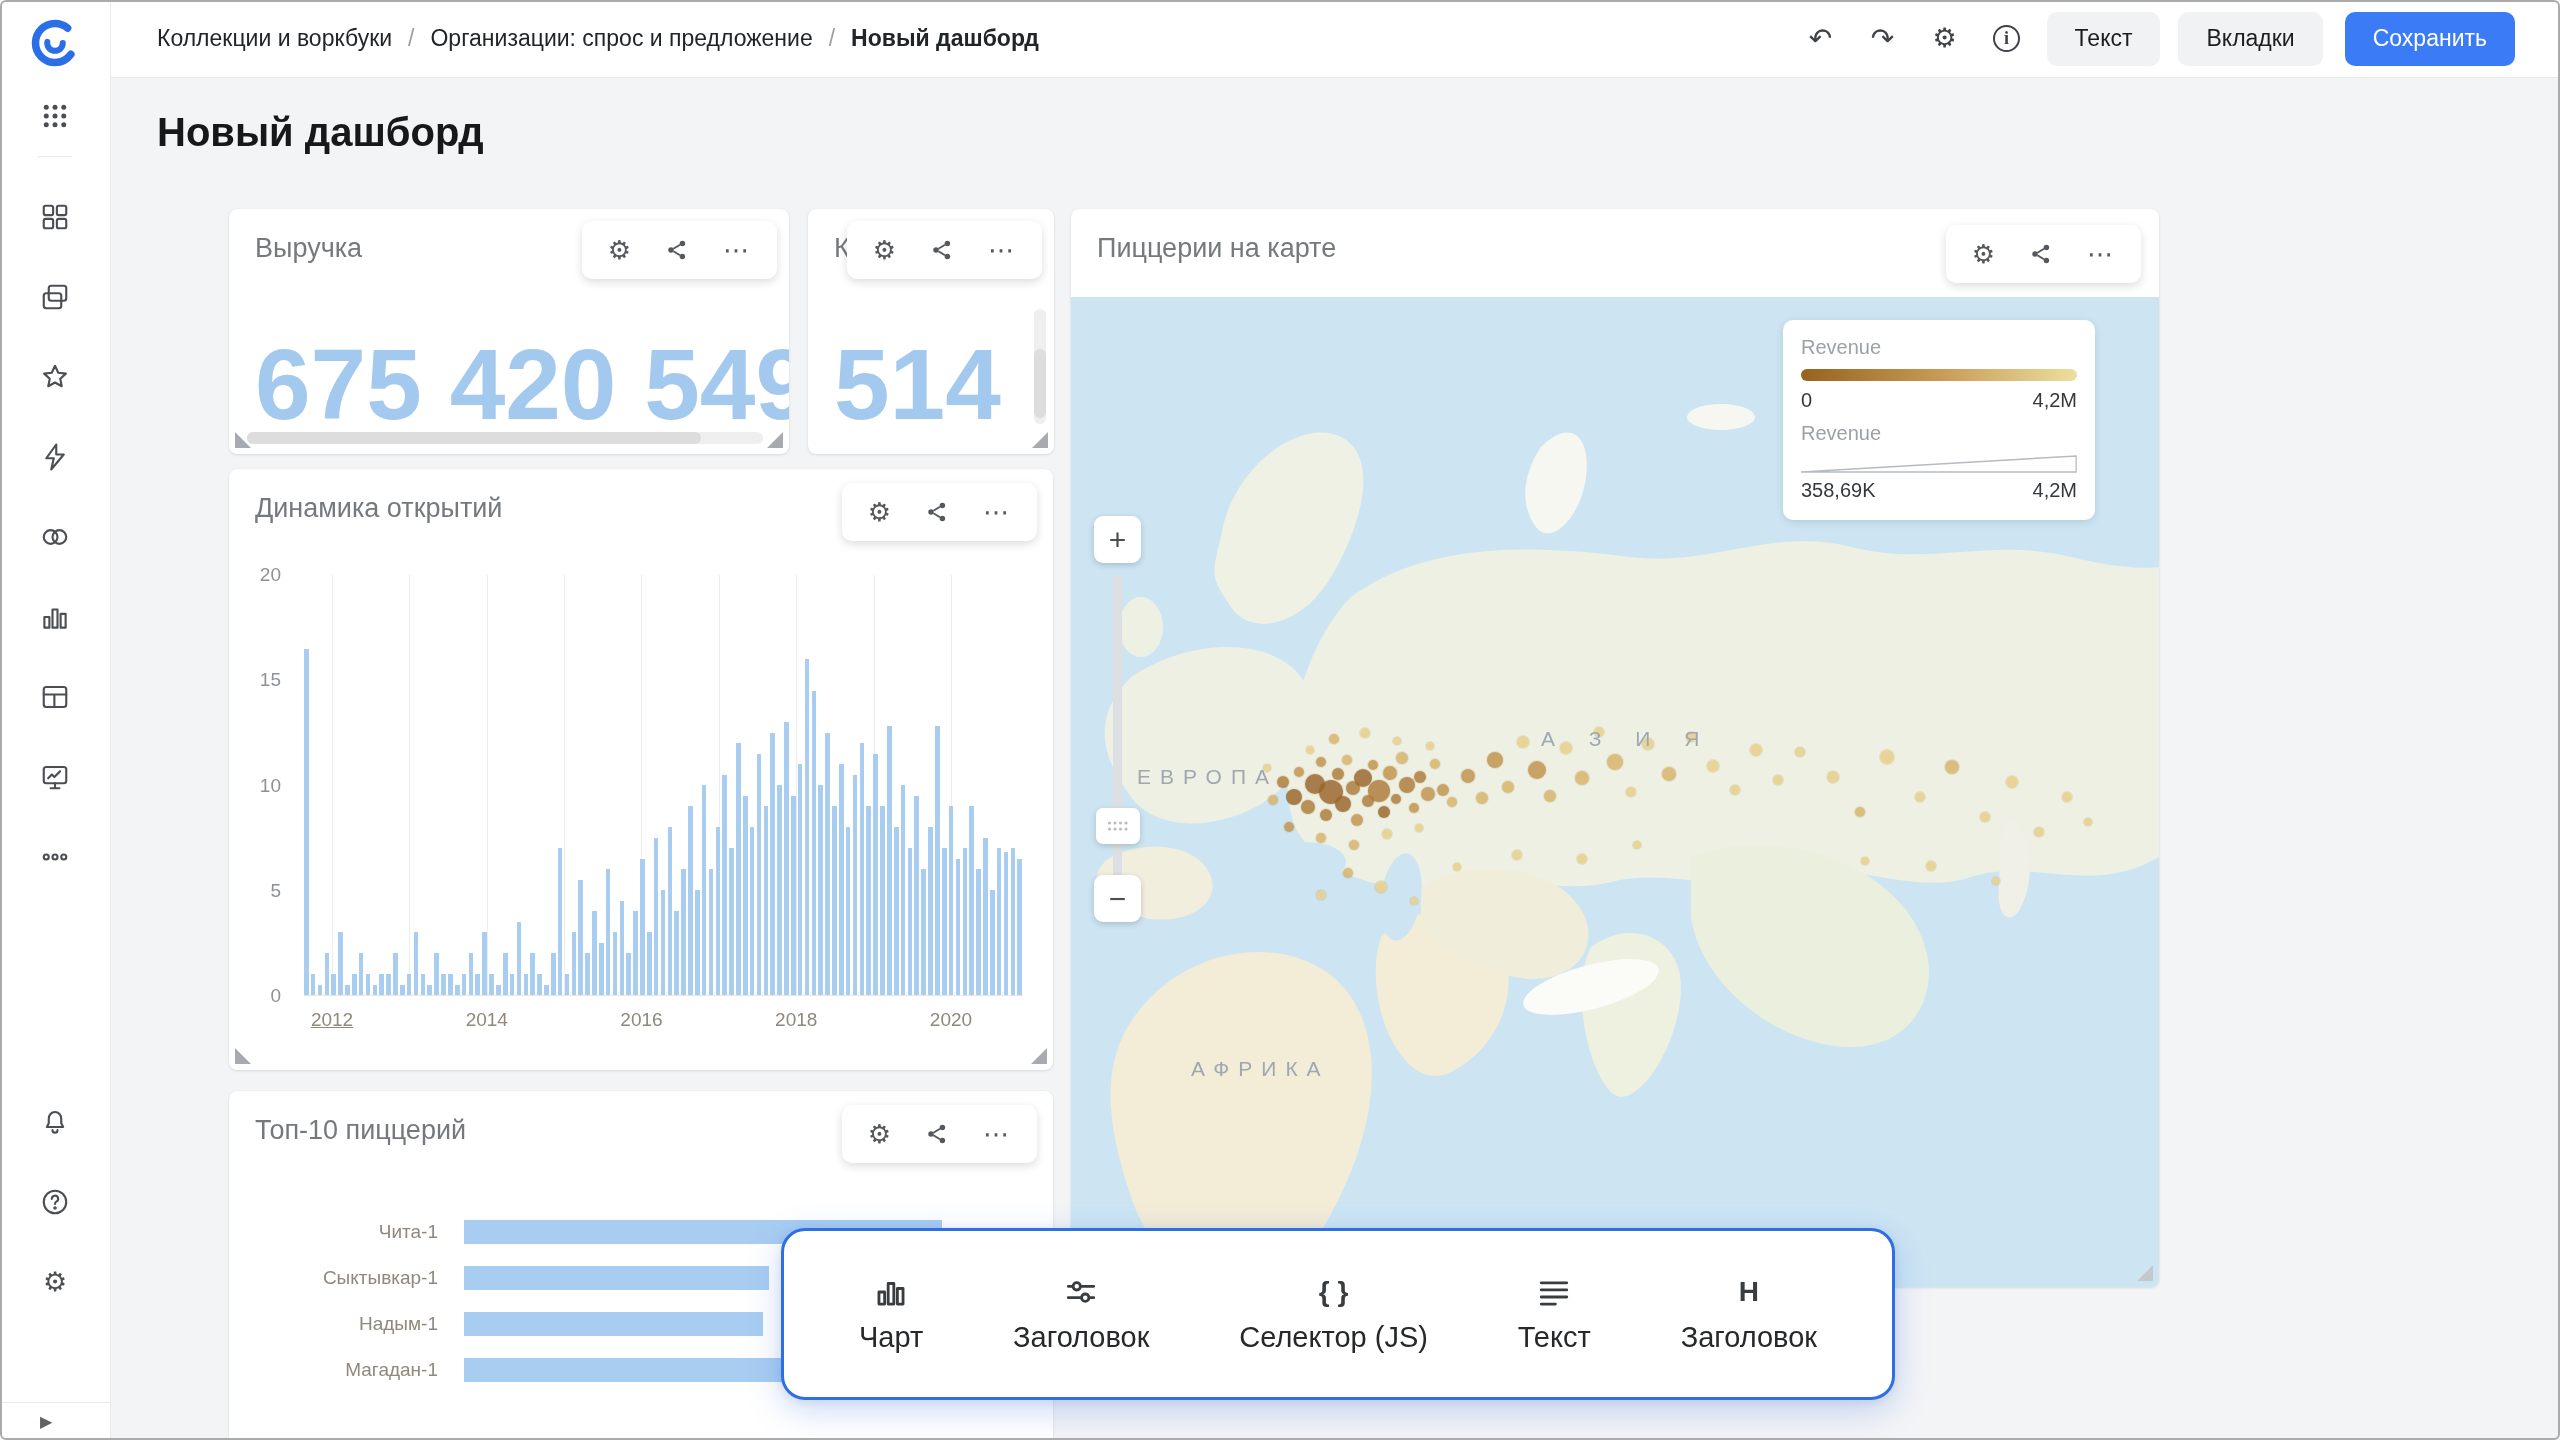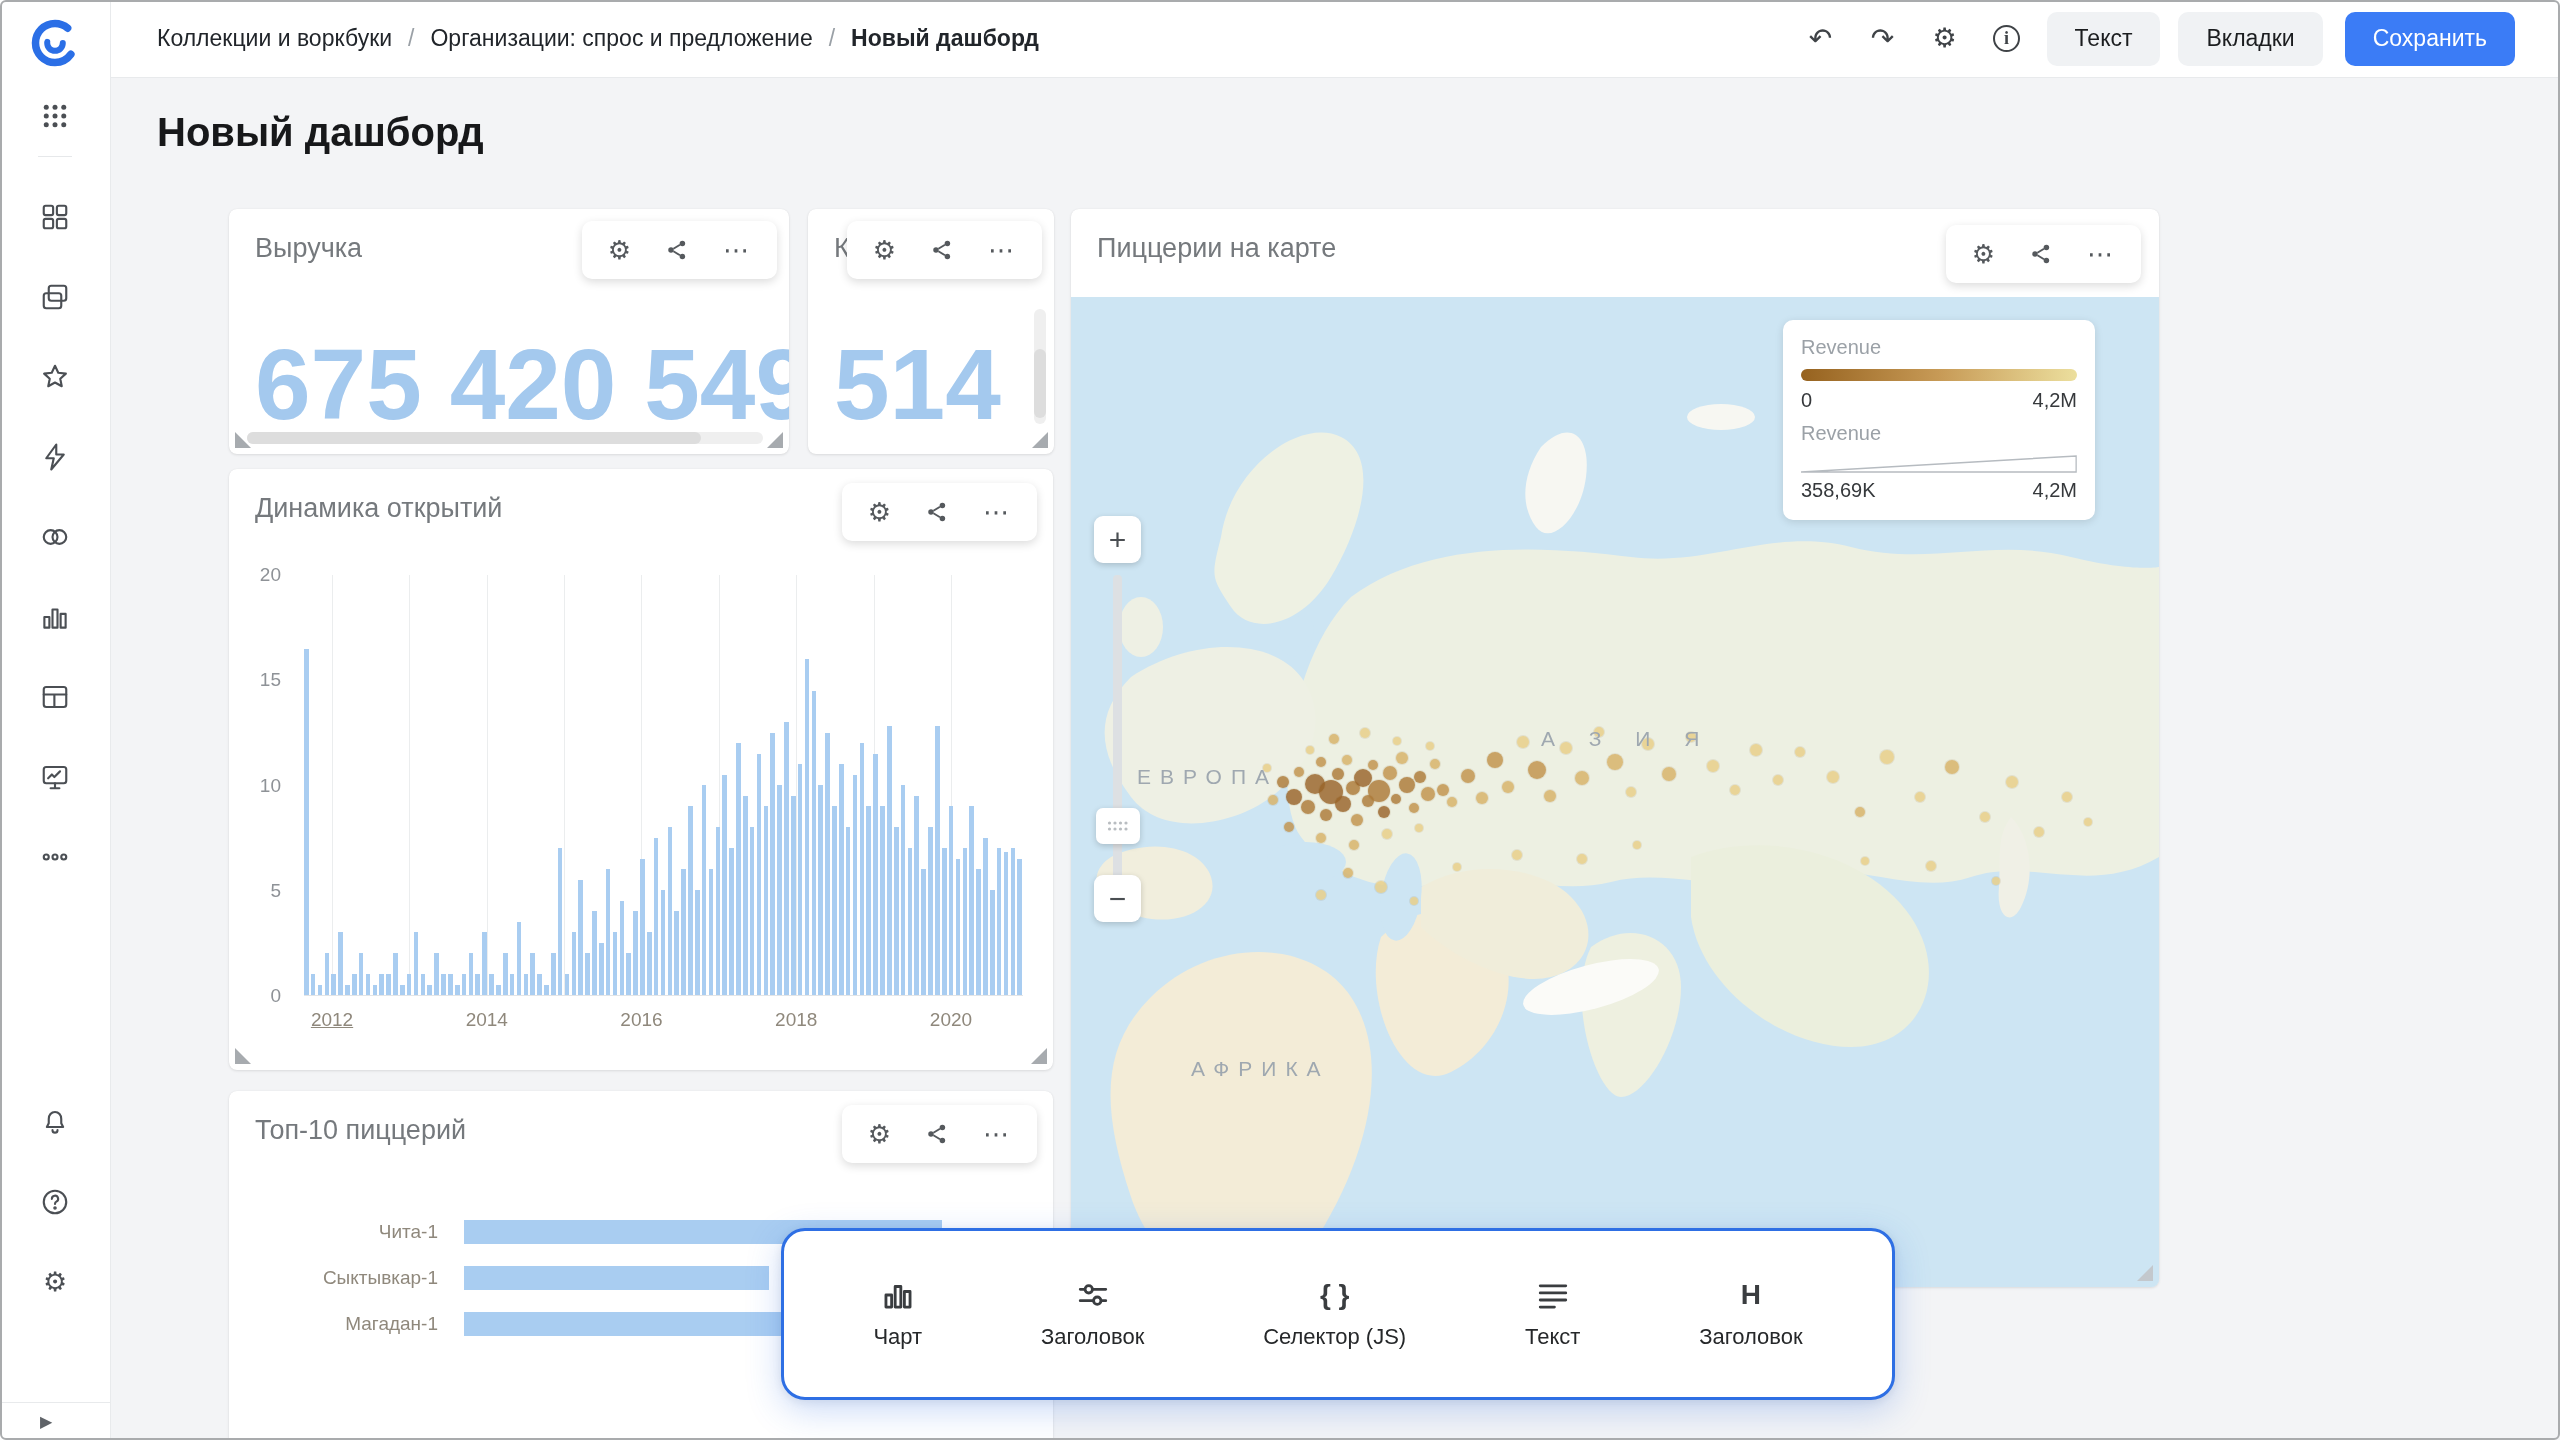--- a/index.html
+++ b/index.html
@@ -111,21 +111,21 @@
   
   .add-panel {
     position:absolute; left:670px; top:1150px; width:1114px; height:172px; background:#fff;
     border:3px solid #2e6fe4; border-radius:24px; z-index:20;
     box-shadow:0 10px 34px rgba(43,108,226,.25), 0 2px 10px rgba(0,0,0,.08);
     display:flex; align-items:center; justify-content:space-around; padding:0 30px;
   }
   .add-item { display:flex; flex-direction:column; align-items:center; gap:12px; cursor:pointer; }
   .add-item svg { width:34px; height:34px; stroke:#3a3d40; fill:none; stroke-width:2; stroke-linecap:round; stroke-linejoin:round; }
   .add-item .txt-icon { font-size:28px; font-weight:700; color:#3a3d40; line-height:1; height:34px; display:flex; align-items:center; }
-  .add-label { font-size:22px; color:#26282a; }
+  .add-label { font-size:29px; color:#26282a; }
 </style>
 </head>
 <body>
 
 <div class="frame"></div>
 
 <div class="sidebar">
   <div class="logo">
     <svg viewBox="0 0 36 36">
       <circle cx="18" cy="18" r="13" fill="none" stroke="#2b6fe6" stroke-width="5" stroke-dasharray="62 22" stroke-dashoffset="-8" stroke-linecap="round"></circle>
@@ -631,20 +631,26 @@
             <div class="t10-bar" style="background: rgb(169, 205, 241); width: 85.1782%;"></div>
           </div>
         </div>
         <div class="t10-row">
           <span class="t10-label">Сыктывкар-1</span>
           <div class="t10-barzone">
             <div class="t10-bar" style="background: rgb(169, 205, 241); width: 54.409%;"></div>
           </div>
         </div>
         <div class="t10-row">
+          <span class="t10-label">Надым-1</span>
+          <div class="t10-barzone">
+            <div class="t10-bar" style="background: rgb(169, 205, 241); width: 53.2833%;"></div>
+          </div>
+        </div>
+        <div class="t10-row">
           <span class="t10-label">Магадан-1</span>
           <div class="t10-barzone">
             <div class="t10-bar" style="background: rgb(169, 205, 241); width: 71.2946%;"></div>
           </div>
         </div>
       </div>
   </div>
 
   <div class="add-panel">
     <div class="add-item">

